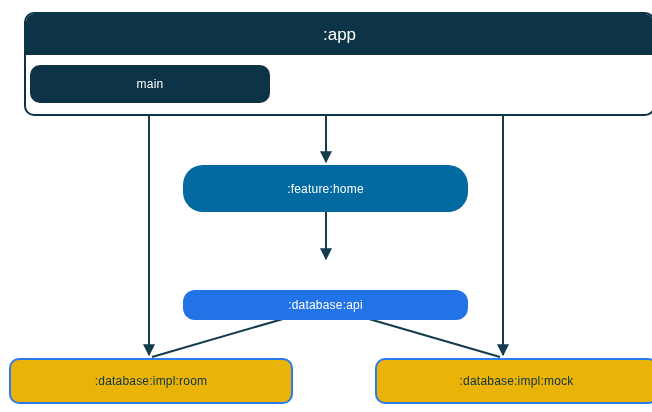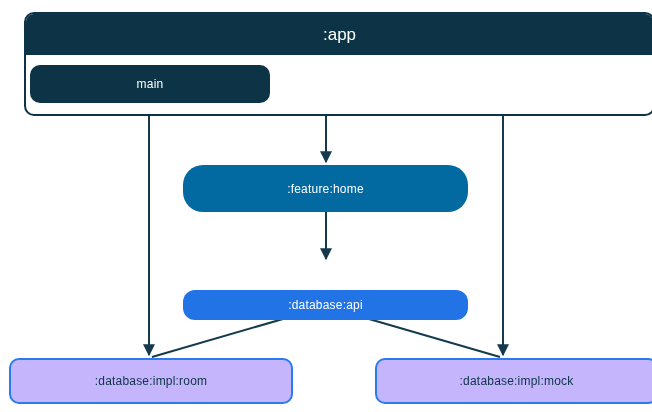--- a/index.html
+++ b/index.html
@@ -78,21 +78,21 @@
     left: 183px;
     top: 262px;
     width: 285px;
     height: 30px;
     background: #2173e6;
     color: #ffffff;
     border-radius: 12px;
     margin-top: 28px;
   }
   .module-outline {
-    background: #c4b5fd;
+    background: #eab308;
     color: #0d3346;
     border: 2.5px solid #2b7bee;
     border-radius: 10px;
   }
   .module-database-impl-room {
     left: 9px;
     top: 358px;
     width: 284px;
     height: 46px;
   }

